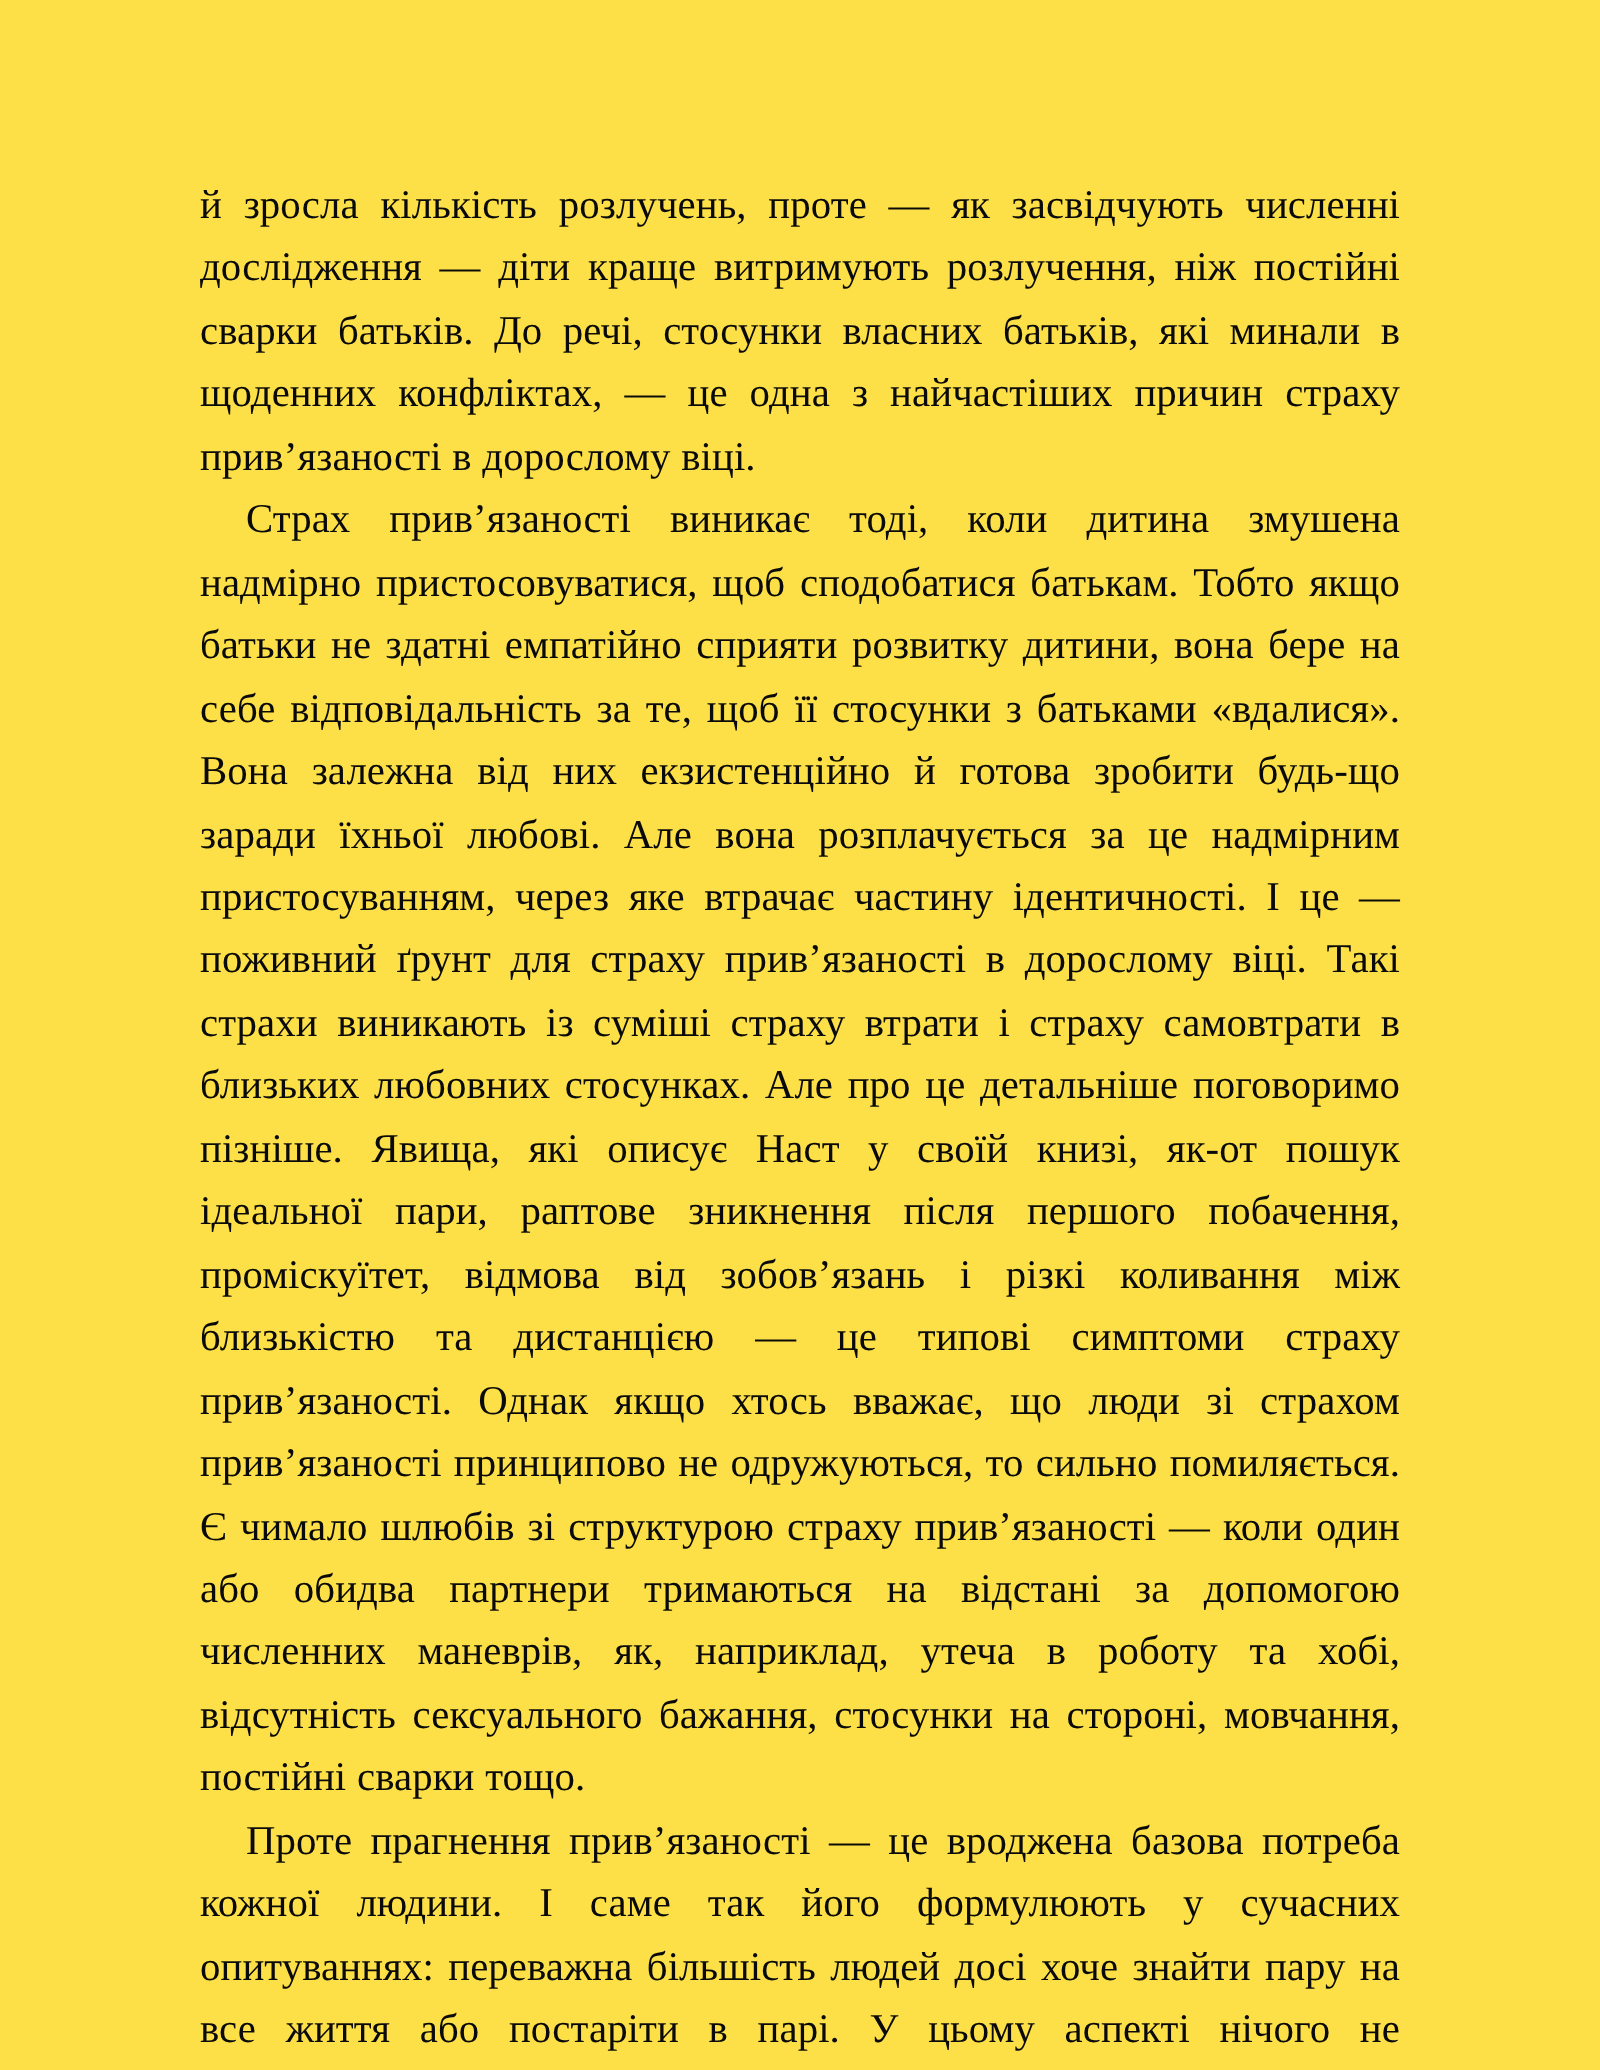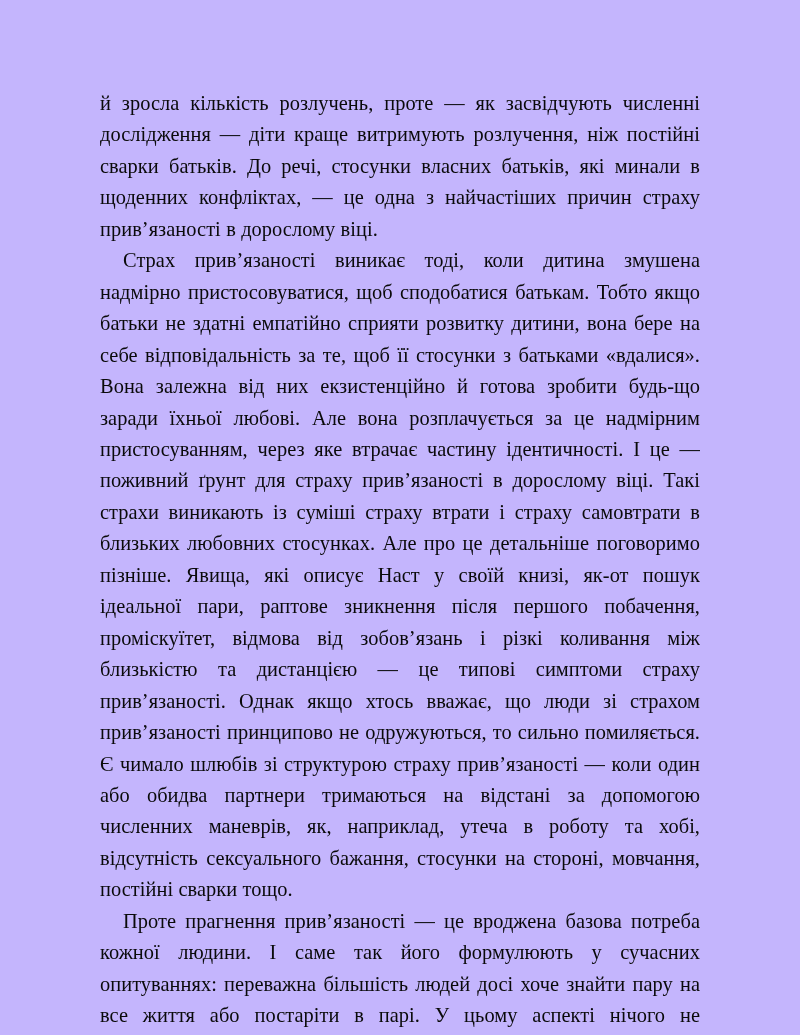--- a/index.html
+++ b/index.html
@@ -16,21 +16,21 @@
     font-family: "Liberation Serif", "DejaVu Serif", serif;
     color: #000000;
     -webkit-font-smoothing: antialiased;
   }
   .page {
     position: absolute;
     top: 0;
     left: 0;
     width: 800px;
     height: 1035px;
-    background: #c4b5fd;
+    background: #fde047;
   }
   .text-column {
     position: absolute;
     left: 100px;
     top: 88px;
     width: 600px;
   }
   .para {
     margin: 0;
     padding: 0;

